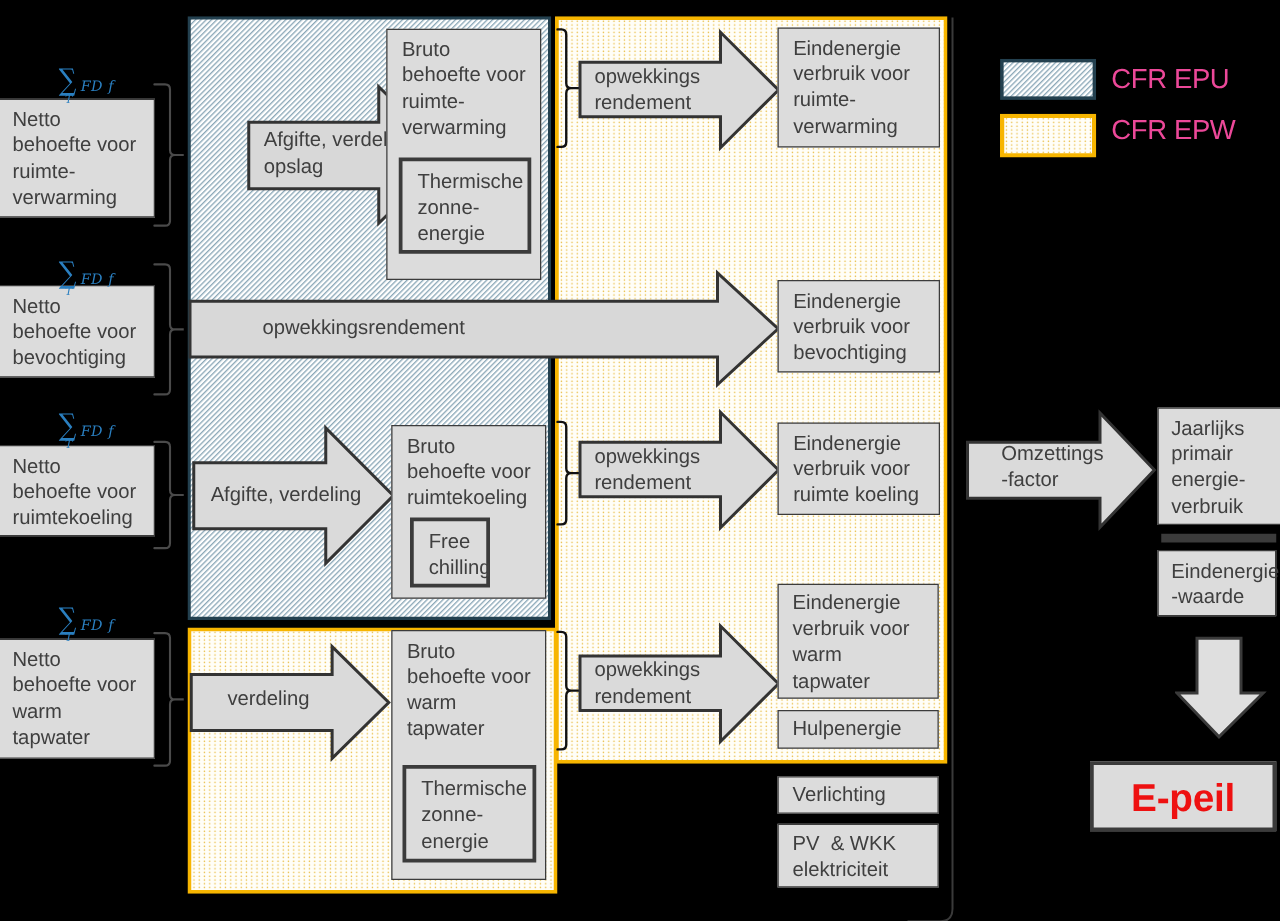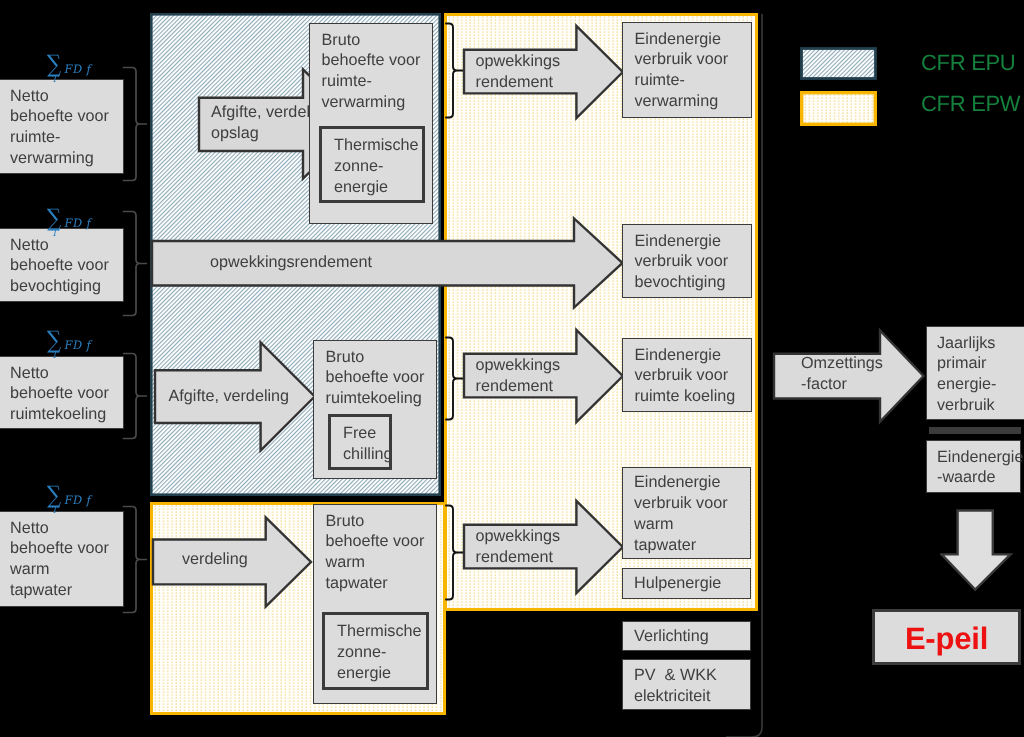--- a/index.html
+++ b/index.html
@@ -17,21 +17,21 @@
     position:absolute;box-sizing:border-box;
     background:#dcdcdc;
     border:1.7px solid #3b3b3b;
     color:#3f3f3f;
     font-size:16.2px;
     line-height:20.9px;
     white-space:pre-line;
   }
   .gbox.thick{border-width:3.2px;}
 
-  .legend-label{position:absolute;color:#15803d;font-size:22px;line-height:1;letter-spacing:-0.3px;margin-left:32px;}
+  .legend-label{position:absolute;color:#ec4899;font-size:22px;line-height:1;letter-spacing:-0.3px;}
 
   .sig{position:absolute;color:#2a7fc0;width:60px;height:32px;z-index:5;}
   .sig .sum{font-family:"DejaVu Serif",serif;font-size:24px;line-height:1;position:absolute;left:0;top:-3.5px;
             transform:scaleX(.82);transform-origin:left top;}
   .sig .sub{font-family:"DejaVu Serif",serif;font-style:italic;font-size:9px;position:absolute;left:5px;top:20px;}
   .sig .fdf{font-family:"DejaVu Serif",serif;font-style:italic;font-size:11.5px;position:absolute;left:17.5px;top:6.5px;letter-spacing:.4px;}
 
   .arrowwrap{position:absolute;}
   .arrowwrap svg{position:absolute;left:0;top:0;overflow:visible;}
   .arrowlbl{position:absolute;color:#3f3f3f;font-size:16.2px;line-height:20.9px;white-space:pre-line;}

